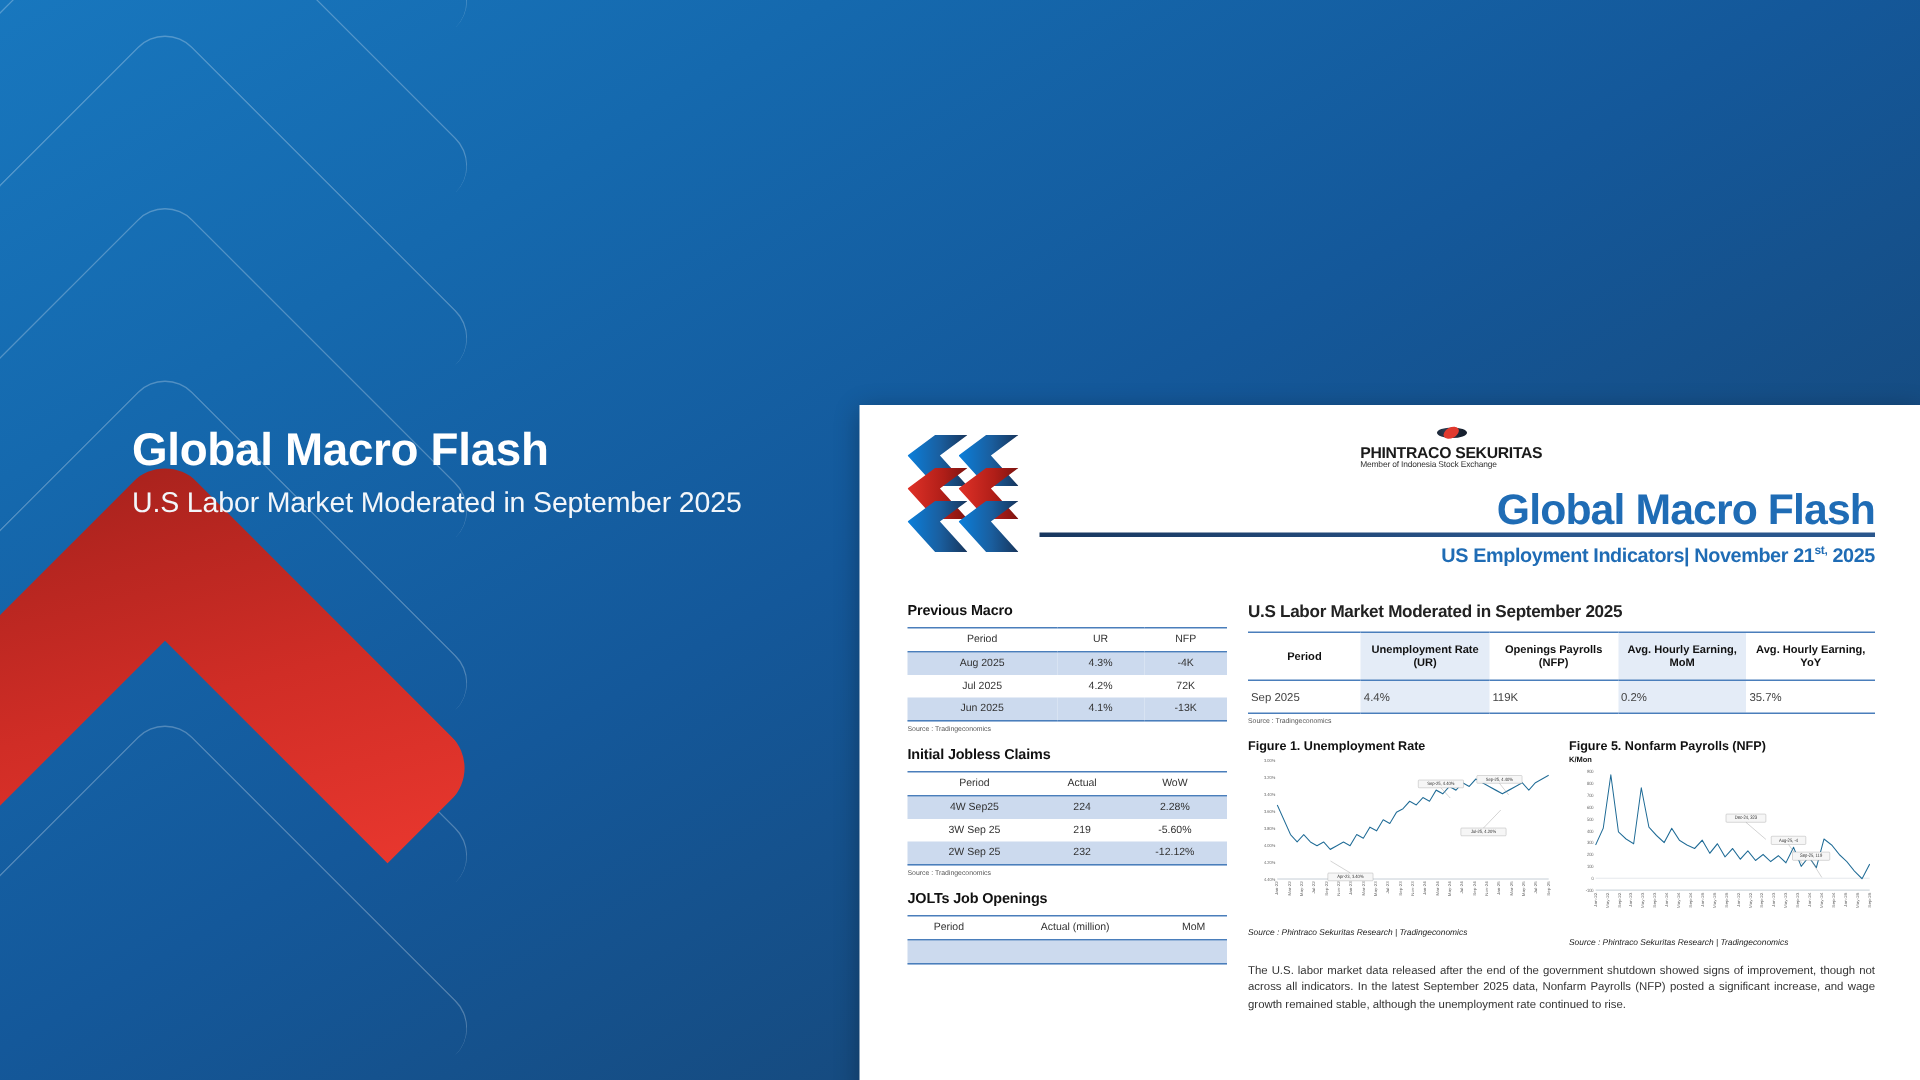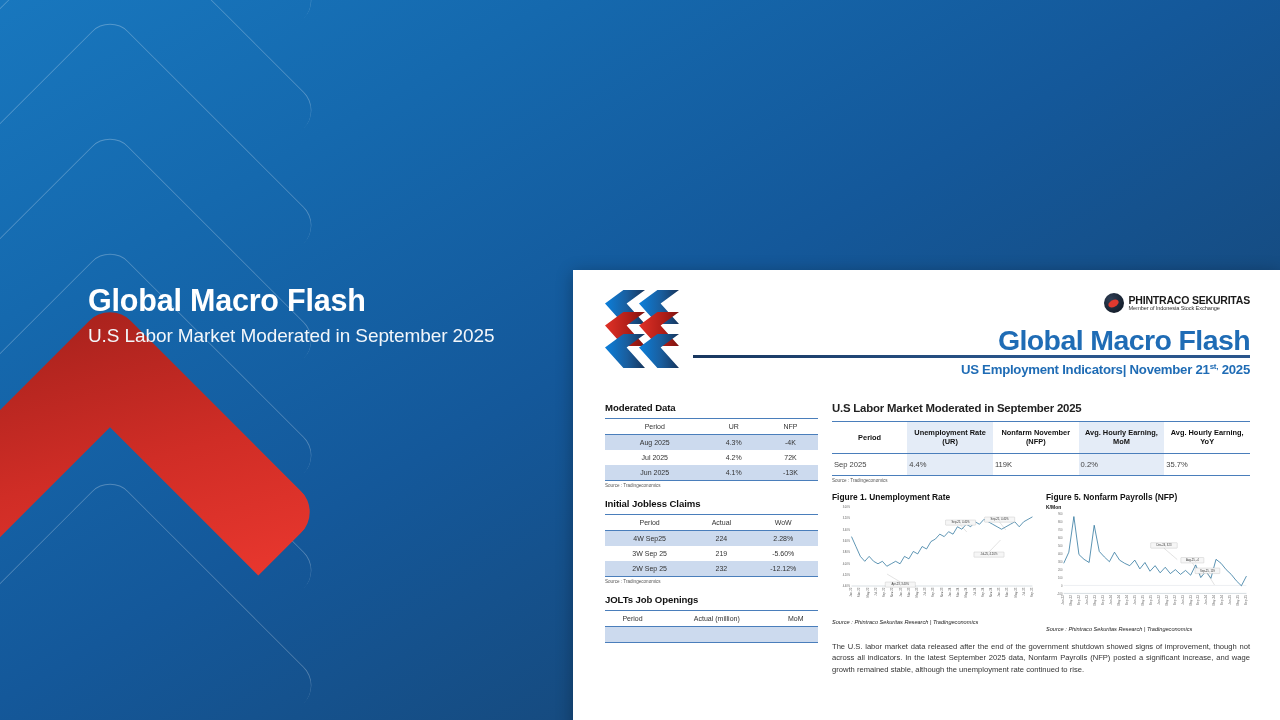--- a/index.html
+++ b/index.html
@@ -63,21 +63,21 @@
     position: absolute; left: 0; width: 74px; height: 34px;
   }
   .logo-mark .ch i {
     position: absolute; top: 0; width: 40px; height: 34px; display: block;
   }
   .ch-left  { left: 0;  clip-path: polygon(0 40%, 46% 0, 100% 0, 54% 40%, 100% 100%, 46% 100%); }
   .ch-blue  { background: linear-gradient(90deg, #0b7fdb 0%, #1a5e9e 55%, #17355c 100%); }
   .ch-red   { background: linear-gradient(90deg, #e03127 0%, #b01e18 60%, #7d1410 100%); }
 
   .head-right { flex: 1; padding-left: 4px; position: relative; }
-  .brand-row { display: flex; align-items: center; justify-content: flex-end; gap: 5px; height: 22px; }
+  .brand-row { display: flex; align-items: center; justify-content: flex-end; gap: 5px; height: 22px; flex-direction: column; }
   .brand-badge {
     width: 20px; height: 20px; border-radius: 50%;
     background: radial-gradient(circle at 35% 32%, #2f3f55 0%, #16202e 70%);
     display: flex; align-items: center; justify-content: center;
   }
   .brand-badge span {
     display: block; width: 11px; height: 7px; border-radius: 50%;
     background: #e0392e; transform: rotate(-28deg);
   }
   .brand-text { text-align: left; line-height: 1.05; }
@@ -197,21 +197,21 @@
         <div class="doc-title">Global Macro Flash</div>
         <div class="title-rule"></div>
         <div class="doc-sub"><span>US Employment Indicators| November 21</span><sup>st,</sup> <span>2025</span></div>
       </div>
     </div>
 
     <div class="doc-body">
 
       <div class="col-left">
 
-        <div class="sec-title">Moderated Data</div>
+        <div class="sec-title">Previous Macro</div>
         <table class="t">
           <thead>
               <tr>
             <th>Period</th>
             <th>UR</th>
             <th>NFP</th>
           </tr>
             </thead>
           <tbody>
             <tr class="alt">
@@ -282,21 +282,21 @@
       </div>
 
       <div class="col-right">
         <div class="big-title">U.S Labor Market Moderated in September 2025</div>
 
         <table class="main">
           <thead>
               <tr>
             <th style="width:18%">Period</th>
             <th class="shade" style="width:20.5%">Unemployment Rate (UR)</th>
-            <th style="width:20.5%">Nonfarm November (NFP)</th>
+            <th style="width:20.5%">Openings Payrolls (NFP)</th>
             <th class="shade" style="width:20.5%">Avg. Hourly Earning, MoM</th>
             <th style="width:20.5%">Avg. Hourly Earning, YoY</th>
           </tr>
             </thead>
           <tbody>
               <tr>
             <td>Sep 2025</td>
             <td class="shade">4.4%</td>
             <td>119K</td>
             <td class="shade">0.2%</td>

